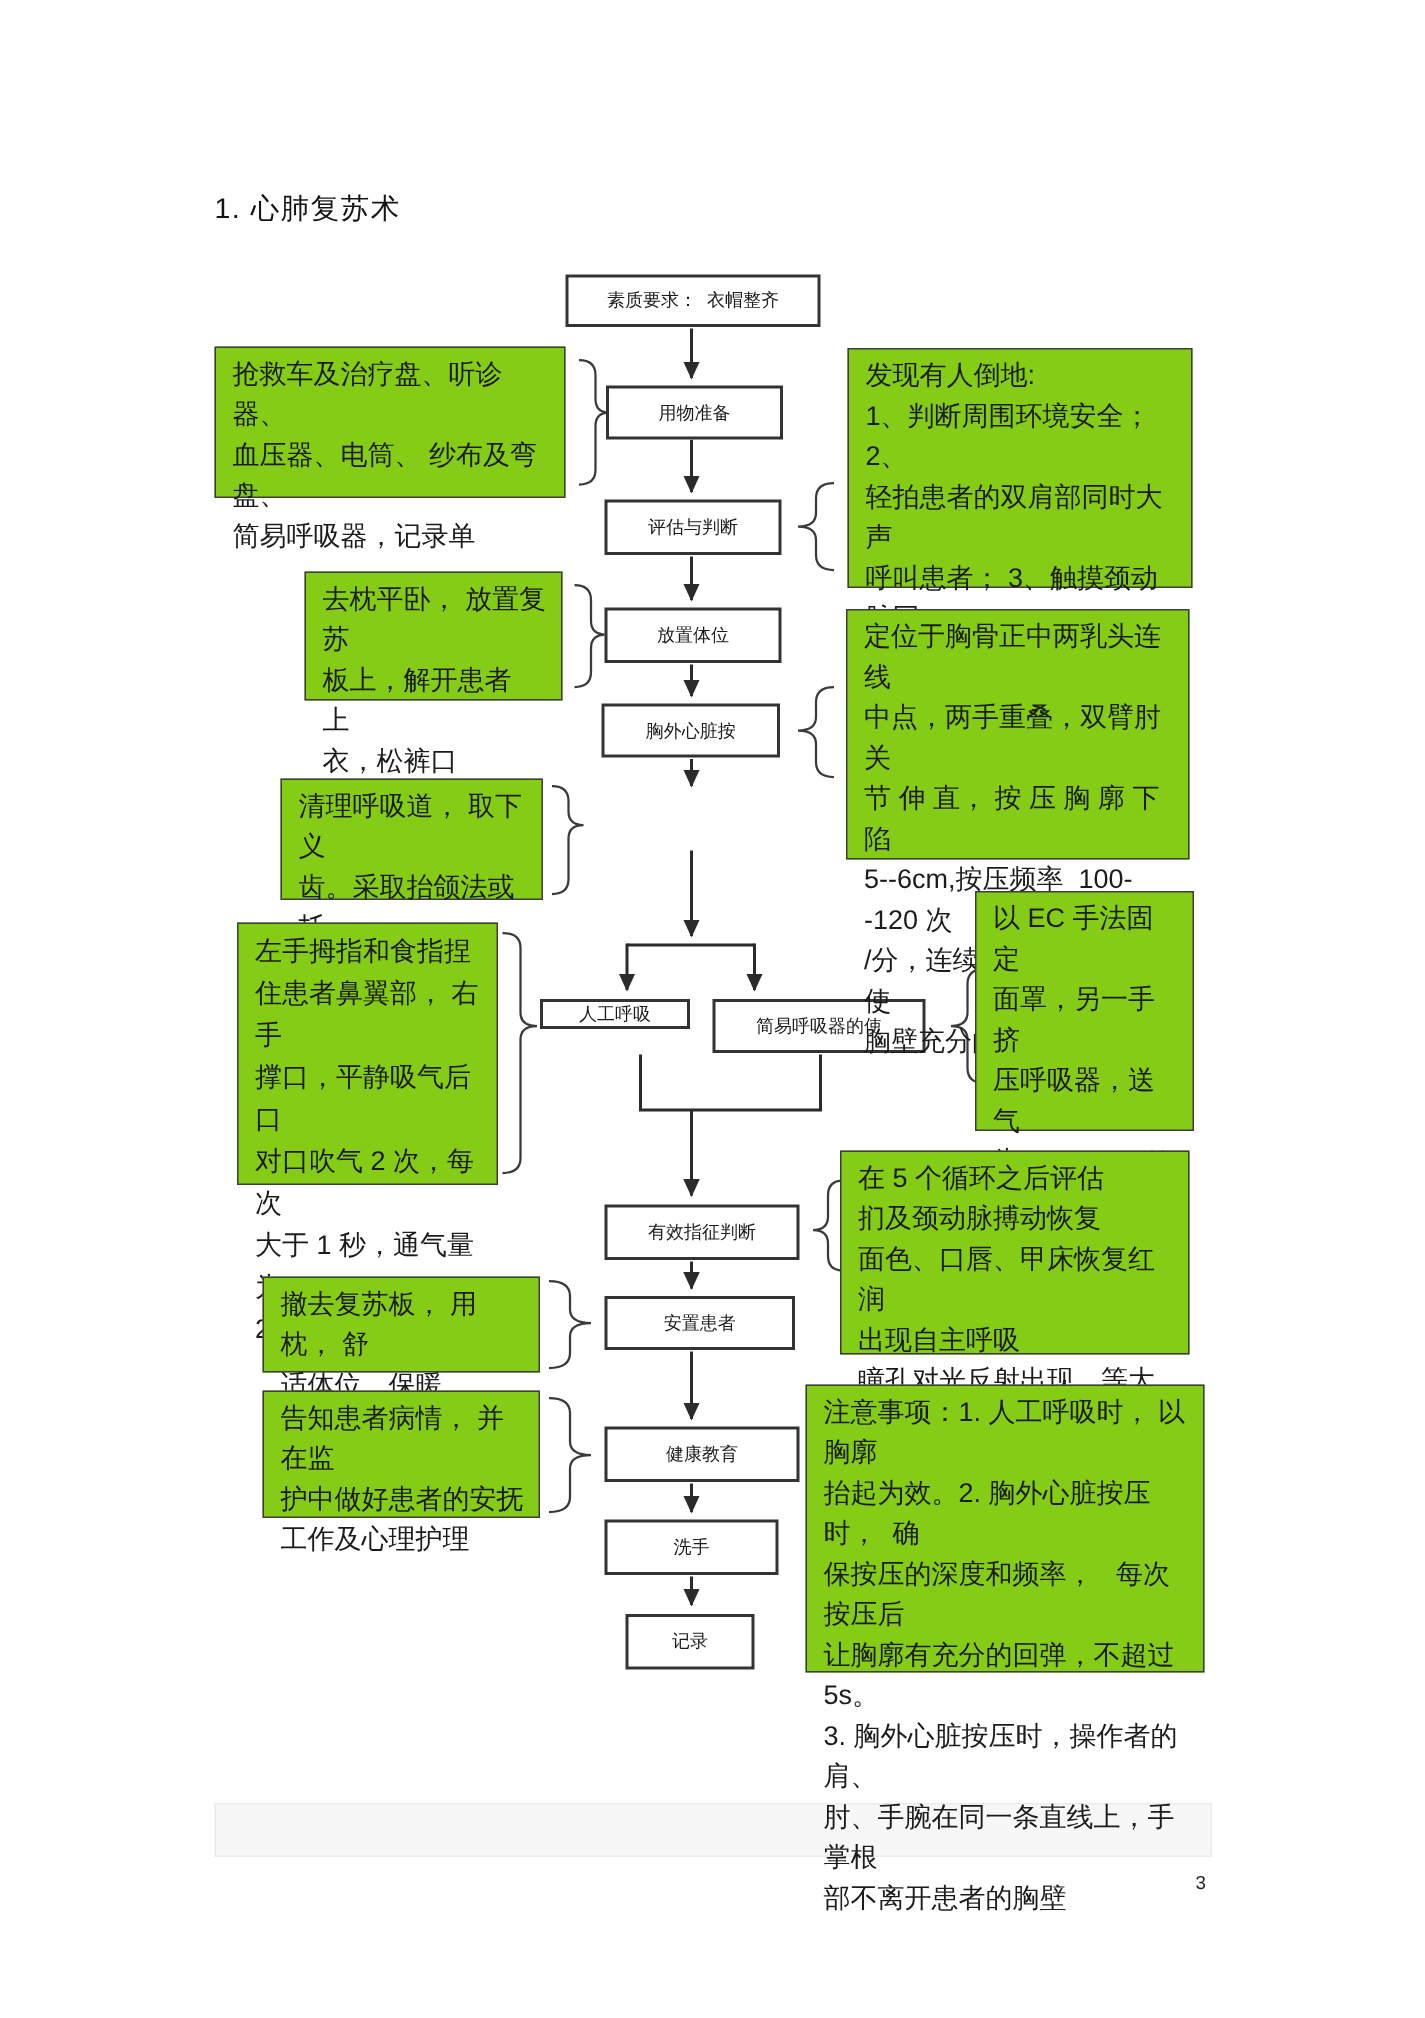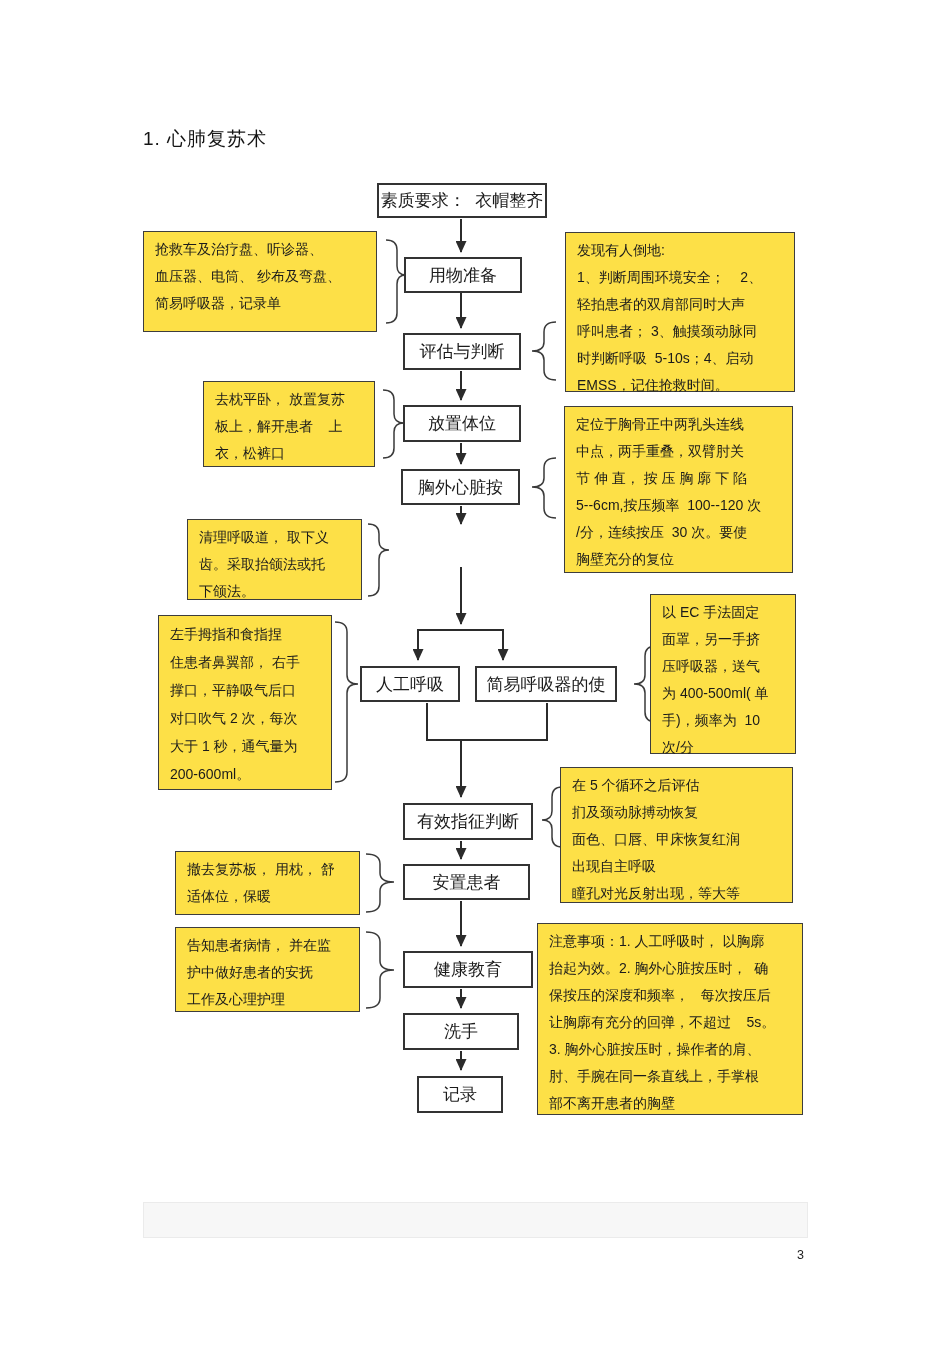--- a/index.html
+++ b/index.html
@@ -14,27 +14,27 @@
   .title{
     position:absolute;left:143px;top:126px;
     font-size:19px;font-weight:400;color:#141414;
     margin:0;letter-spacing:1px;
   }
   .connectors{position:absolute;left:0;top:0;pointer-events:none;}
   .cbox{
     position:absolute;box-sizing:border-box;
     border:2px solid #333333;background:#ffffff;
     display:flex;align-items:center;justify-content:center;
-    font-size:17px;color:#1b1b1b;white-space:pre;
+    font-size:12px;color:#1b1b1b;white-space:pre;
     z-index:2;
   }
   .note{
     position:absolute;box-sizing:border-box;
-    border:1.6px solid #3d3d3d;background:#fde047;
-    font-size:14px;line-height:27px;color:#1b1b1b;
+    border:1.6px solid #3d3d3d;background:#84cc16;
+    font-size:18px;line-height:27px;color:#1b1b1b;
     padding:4px 10px 4px 11px;
     white-space:pre-wrap;
     z-index:2;
   }
   .footer-bar{
     position:absolute;left:143px;top:1202px;width:665px;height:36px;
     background:#f7f7f7;border:1px solid #ebebeb;box-sizing:border-box;
   }
   .page-number{
     position:absolute;left:797px;top:1248px;
@@ -85,21 +85,21 @@
       <path d="M656,646 Q645,646 645,656 L645,675 Q645,684 634,684 Q645,684 645,693 L645,712 Q645,722 656,722"></path>
       <path d="M562,787 Q552,787 552,797 L552,811 Q552,820 542,820 Q552,820 552,829 L552,837 Q552,847 562,847"></path>
     </g>
   </svg>
 
   <div class="cbox" style="left:377px;top:183px;width:170px;height:35px">素质要求：  衣帽整齐</div>
   <div class="cbox" style="left:404px;top:257px;width:118px;height:36px">用物准备</div>
   <div class="cbox" style="left:403px;top:333px;width:118px;height:37px">评估与判断</div>
   <div class="cbox" style="left:403px;top:405px;width:118px;height:37px">放置体位</div>
   <div class="cbox" style="left:401px;top:469px;width:119px;height:36px">胸外心脏按</div>
-  <div class="cbox" style="left:360px;top:666px;width:100px;height:36px">人工呼吸</div>
+  <div class="cbox" style="left:360px;top:666px;width:100px;height:20px">人工呼吸</div>
   <div class="cbox" style="left:475px;top:666px;width:142px;height:36px">简易呼吸器的使</div>
   <div class="cbox" style="left:403px;top:803px;width:130px;height:37px">有效指征判断</div>
   <div class="cbox" style="left:403px;top:864px;width:127px;height:36px">安置患者</div>
   <div class="cbox" style="left:403px;top:951px;width:130px;height:37px">健康教育</div>
   <div class="cbox" style="left:403px;top:1013px;width:116px;height:37px">洗手</div>
   <div class="cbox" style="left:417px;top:1076px;width:86px;height:37px">记录</div>
 
   <div class="note" style="left:143px;top:231px;width:234px;height:101px">抢救车及治疗盘、听诊器、
 血压器、电筒、 纱布及弯盘、
 简易呼吸器，记录单</div>

